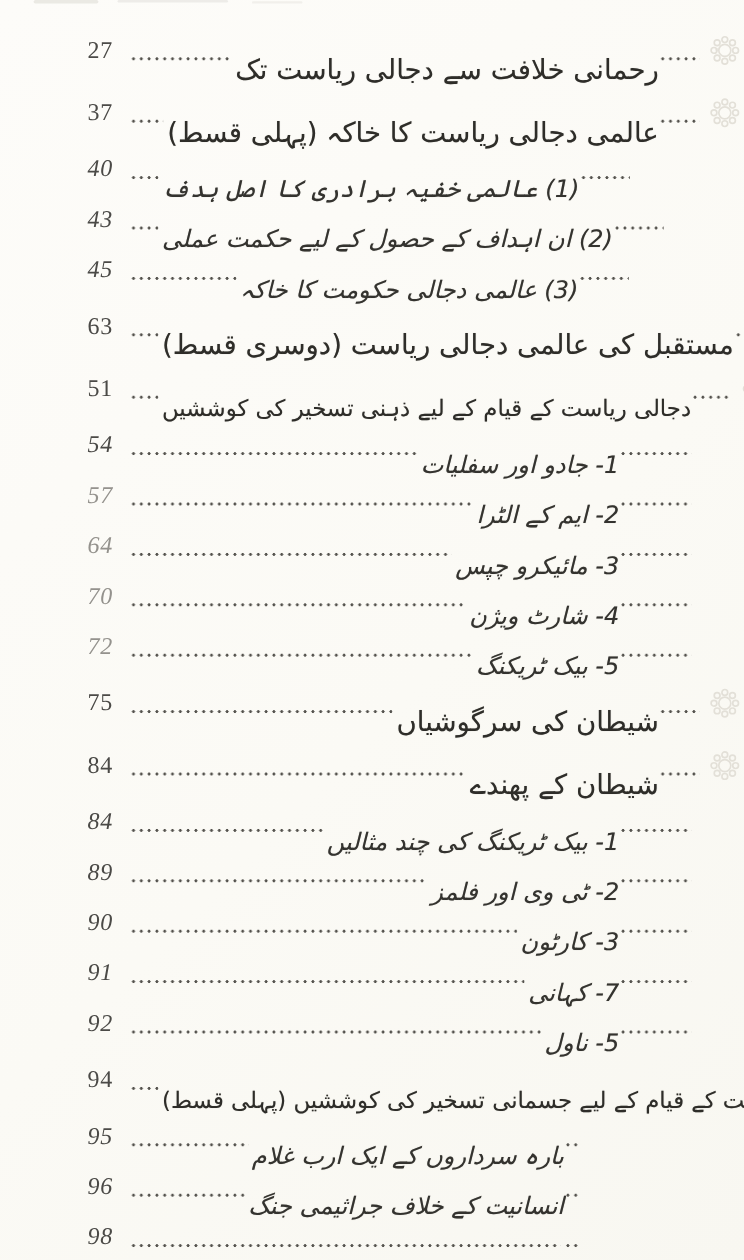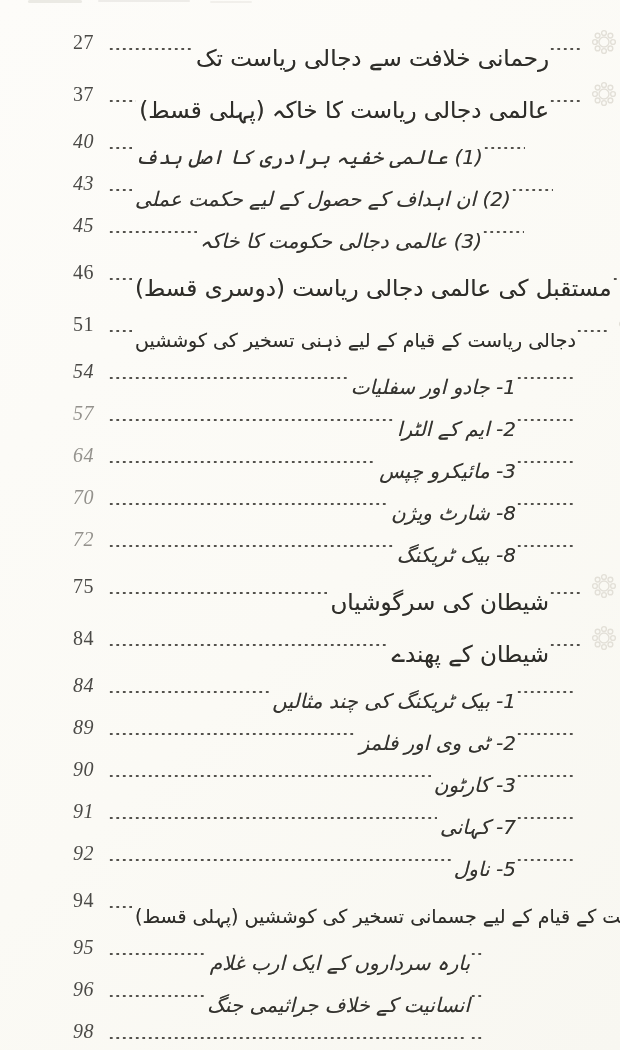--- a/index.html
+++ b/index.html
@@ -114,21 +114,21 @@
 
   </div>
       <div class="row lvl-numbered-paren">
     <span class="num">45</span>
     <span class="leader"></span>
     <span class="title" dir="rtl">(3) عالمی دجالی حکومت کا خاکہ</span>
     <span class="rdots"></span>
 
   </div>
       <div class="row lvl-major">
-    <span class="num">46</span>
+    <span class="num">63</span>
     <span class="leader"></span>
     <span class="title" dir="rtl">مستقبل کی عالمی دجالی ریاست (دوسری قسط)</span>
     <span class="rdots"></span>
     <span class="orn">
       <svg width="26" height="26" viewBox="0 0 26 26">
         <g fill="none" stroke="currentColor" stroke-width="1.4">
           <circle cx="13" cy="13" r="5"></circle>
           <circle cx="13" cy="4" r="2.4"></circle>
           <circle cx="19.4" cy="6.6" r="2.4"></circle>
           <circle cx="22" cy="13" r="2.4"></circle>
@@ -179,28 +179,28 @@
       <div class="row lvl-numbered-dash faded">
     <span class="num">64</span>
     <span class="leader"></span>
     <span class="title" dir="rtl">3- مائیکرو چپس</span>
     <span class="rdots"></span>
 
   </div>
       <div class="row lvl-numbered-dash faded">
     <span class="num">70</span>
     <span class="leader"></span>
-    <span class="title" dir="rtl">8- شارٹ ویژن</span>
+    <span class="title" dir="rtl">4- شارٹ ویژن</span>
     <span class="rdots"></span>
 
   </div>
       <div class="row lvl-numbered-dash faded">
     <span class="num">72</span>
     <span class="leader"></span>
-    <span class="title" dir="rtl">8- بیک ٹریکنگ</span>
+    <span class="title" dir="rtl">5- بیک ٹریکنگ</span>
     <span class="rdots"></span>
 
   </div>
       <div class="row lvl-major">
     <span class="num">75</span>
     <span class="leader"></span>
     <span class="title" dir="rtl">شیطان کی سرگوشیاں</span>
     <span class="rdots"></span>
     <span class="orn">
       <svg width="26" height="26" viewBox="0 0 26 26">

